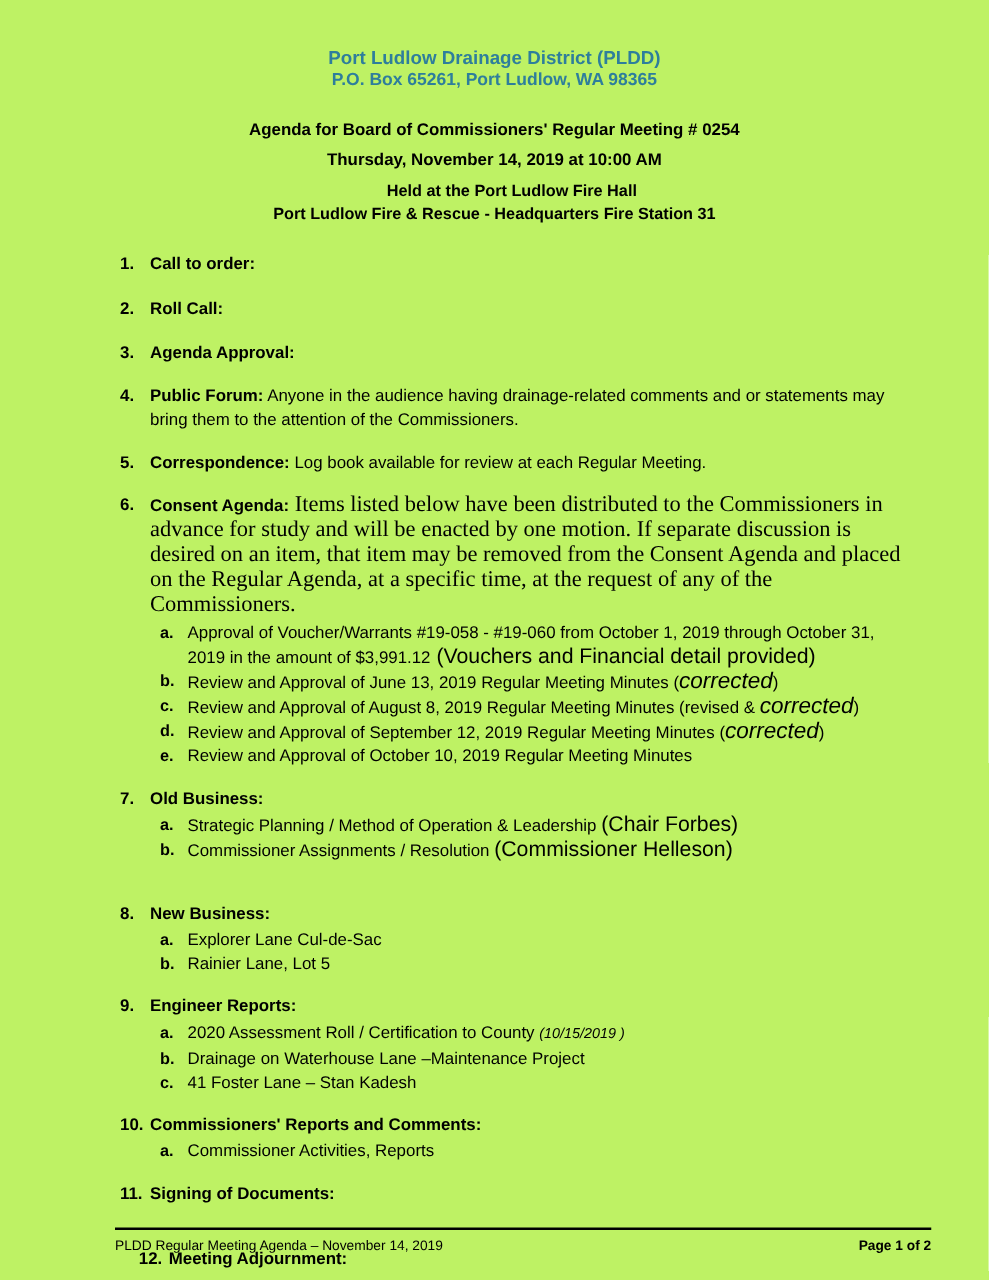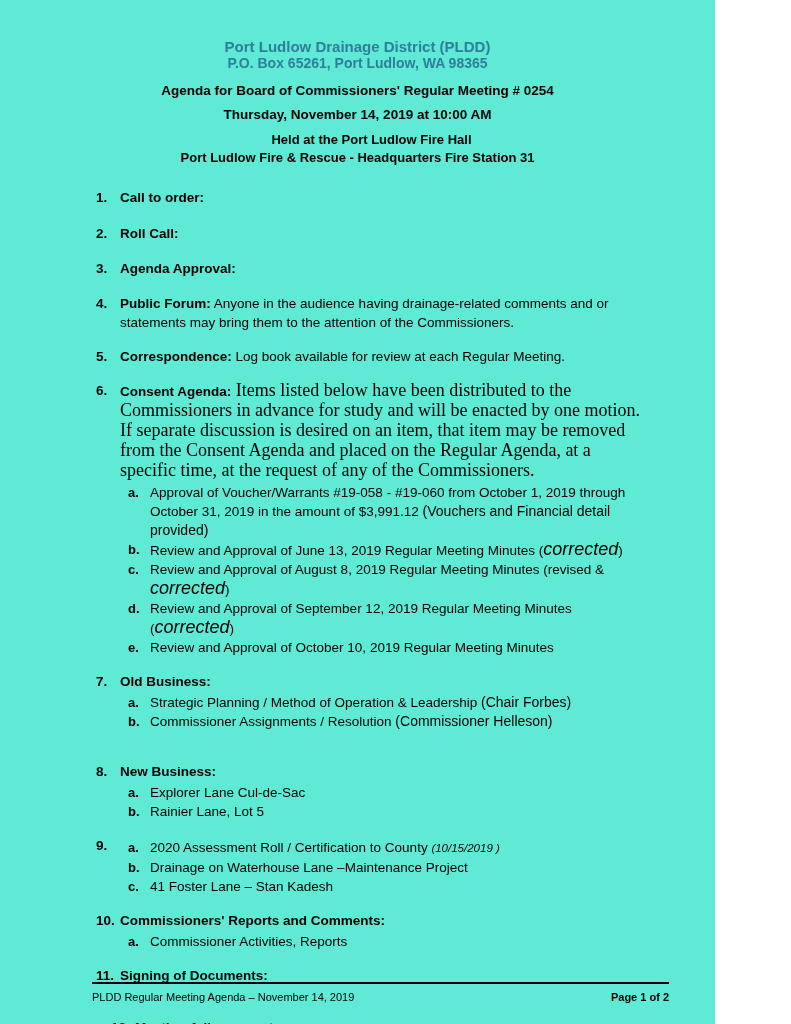--- a/index.html
+++ b/index.html
@@ -1,30 +1,30 @@
 <!DOCTYPE html>
 <html><head>
 <meta charset="utf-8">
 <title>PLDD Agenda</title>
 <style>
   html, body { margin: 0; padding: 0; background: #ffffff; }
   .page {
     position: relative;
-    width: 715px;
+    width: 791px;
     height: 1024px;
-    background: #5eead4;
+    background: #bef264;
     overflow: hidden;
     font-family: "Liberation Sans", sans-serif;
     color: #000000;
   }
   
   .doc-header { text-align: center; padding-top: 38px; }
   .org-name    { font-size: 15px; font-weight: bold; line-height: 17px; }
   .org-address { font-size: 14px; font-weight: bold; line-height: 17px; }
-  .agenda-title     { font-size: 13.5px; font-weight: bold; margin-top: 11px; }
+  .agenda-title     { font-size: 13.5px; font-weight: bold; margin-top: 24px; }
   .meeting-datetime { font-size: 13.5px; font-weight: bold; margin-top: 9px; }
   .venue       { font-size: 13px; font-weight: bold; line-height: 18px; }
   .venue-first { margin-top: 9px; padding-left: 28px; }
   
   .agenda { margin: 21px 66px 0 96px; }
   .item { display: flex; margin-top: 15px; }
   .item:first-child { margin-top: 0; }
   .item:nth-child(2) { margin-top: 17px; }
   .item:nth-child(3), .item:nth-child(4) { margin-top: 16px; }
   .item:nth-child(8)  { margin-top: 31px; }  
@@ -41,21 +41,21 @@
   .sub { display: flex; }
   .sub-letter {
     flex: 0 0 22px;
     font-size: 13px;
     font-weight: bold;
     line-height: 19px;
   }
   .sub-text { flex: 1; font-size: 13.5px; line-height: 19px; }
   
   .seg-n   { }
-  .seg-sm  { font-size: 14px; }
+  .seg-sm  { font-size: 17px; }
   .seg-i   { font-style: italic; font-size: 18px; }
   .seg-ism { font-style: italic; font-size: 11.5px; }
   .seg-serif {
     font-family: "Liberation Serif", serif;
     font-size: 18px;
   }
   
   .doc-footer {
     position: absolute;
     left: 48px;
@@ -172,20 +172,21 @@
             <div class="sub">
               <span class="sub-letter">b.</span>
               <div class="sub-text"><span class="seg-n">Rainier Lane, Lot 5</span></div>
             </div>
           </div>
         </div>
       </div>
       <div class="item">
         <span class="item-num">9.</span>
         <div class="item-content">
+          <div class="item-head"><span class="item-title">Engineer Reports:</span></div>
           <div class="subs">
             <div class="sub">
               <span class="sub-letter">a.</span>
               <div class="sub-text"><span class="seg-n">2020 Assessment Roll / Certification to County  </span><span class="seg-ism">(10/15/2019 )</span></div>
             </div>
             <div class="sub">
               <span class="sub-letter">b.</span>
               <div class="sub-text"><span class="seg-n">Drainage on Waterhouse Lane –Maintenance Project</span></div>
             </div>
             <div class="sub">

